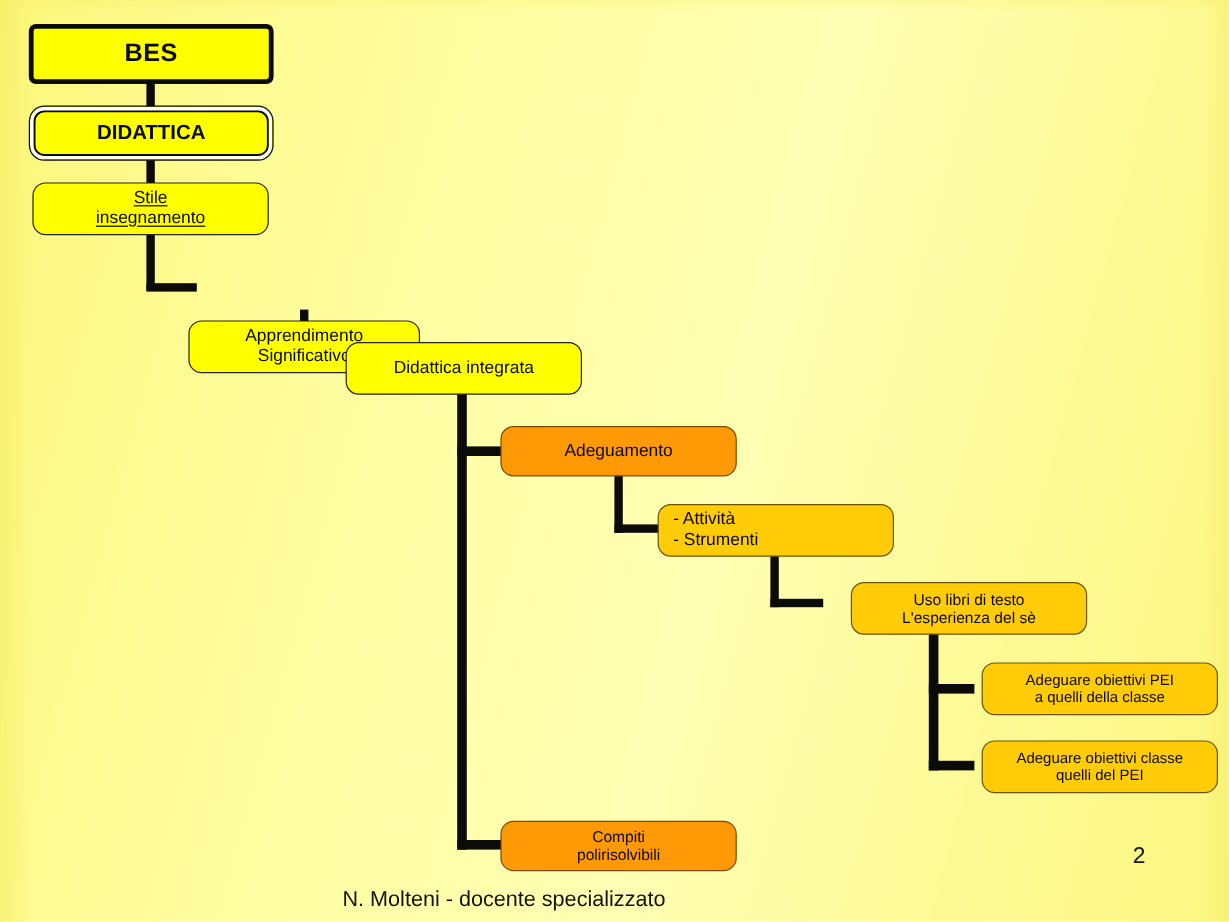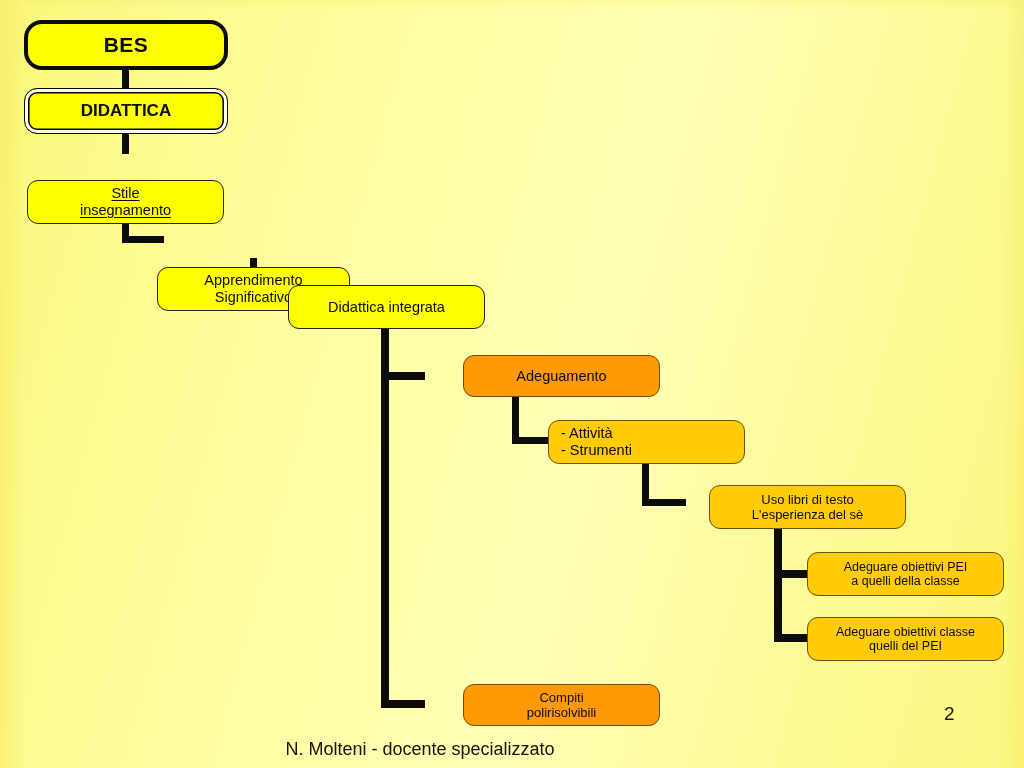--- a/index.html
+++ b/index.html
@@ -58,35 +58,35 @@
     line-height: 1.16;
     z-index: 3;
     white-space: pre-line;
     border-radius: 11px;
   }
 
   .node.yellow   { background: #ffff00; }
   .node.orange   { background: #ff9a06; }
   .node.amber    { background: #ffcc07; }
 
-  .b-thick  { border: 4px solid #0b0b08; border-radius: 18px; }
+  .b-thick  { border: 4px solid #0b0b08; border-radius: 6px; }
   .b-thin   { border: 1.6px solid #262318; }
   .b-double {
     border: 1.6px solid #0b0b08;
     border-radius: 13px;
     box-shadow: inset 0 0 0 3px #fffff0, inset 0 0 0 4.6px #0b0b08;
   }
   .b-amber  { border: 1.4px solid #6b5403; }
-  .b-orange { border: 1.4px solid #7a4a02; margin-left: 46px; }
+  .b-orange { border: 1.4px solid #7a4a02; }
 
   .f-big    { font-size: 21px; font-weight: bold; letter-spacing: 0.5px; }
   .f-mid    { font-size: 17px; font-weight: bold; text-align: center; }
   .f-reg    { font-size: 14.5px; }
   .f-sm     { font-size: 13px; }
-  .f-xs     { font-size: 12.5px; }
+  .f-xs     { font-size: 12.5px; margin-left: 11px; }
 
   .u-line { text-decoration: underline; text-underline-offset: 2px; }
 
   .left-text {
     justify-content: flex-start;
     text-align: left;
     padding-left: 12px;
   }
 
   
@@ -134,21 +134,21 @@
   <div class="conn" style="left:642px; top:499px; width:44px; height:7px;"></div>
 
   <div class="conn" style="left:774px; top:524px; width:8px;  height:118px;"></div>
   <div class="conn" style="left:774px; top:570px; width:38px; height:8px;"></div>
   <div class="conn" style="left:774px; top:634px; width:38px; height:8px;"></div>
 
   <div class="node yellow b-thick f-big" style="left:24px; top:20px; width:204px; height:50px;">BES</div>
 
   <div class="node yellow b-double f-mid" style="left:24px; top:88px; width:204px; height:46px;">DIDATTICA</div>
 
-  <div class="node yellow b-thin f-reg u-line" style="left:27px; top:152px; width:197px; height:44px;margin-top:28px;">Stile 
+  <div class="node yellow b-thin f-reg u-line" style="left:27px; top:152px; width:197px; height:44px;">Stile 
 insegnamento</div>
 
   <div class="node yellow b-thin f-reg" style="left:157px; top:219px; width:193px; height:44px;margin-top:48px;">Apprendimento
 Significativo</div>
 
   <div class="node yellow b-thin f-reg" style="left:288px; top:285px; width:197px; height:44px;">Didattica integrata</div>
 
   <div class="node orange b-orange f-reg" style="left:417px; top:355px; width:197px; height:42px;">Adeguamento</div>
 
   <div class="node amber b-amber f-reg left-text" style="left:548px; top:420px; width:197px; height:44px;">- Attività

